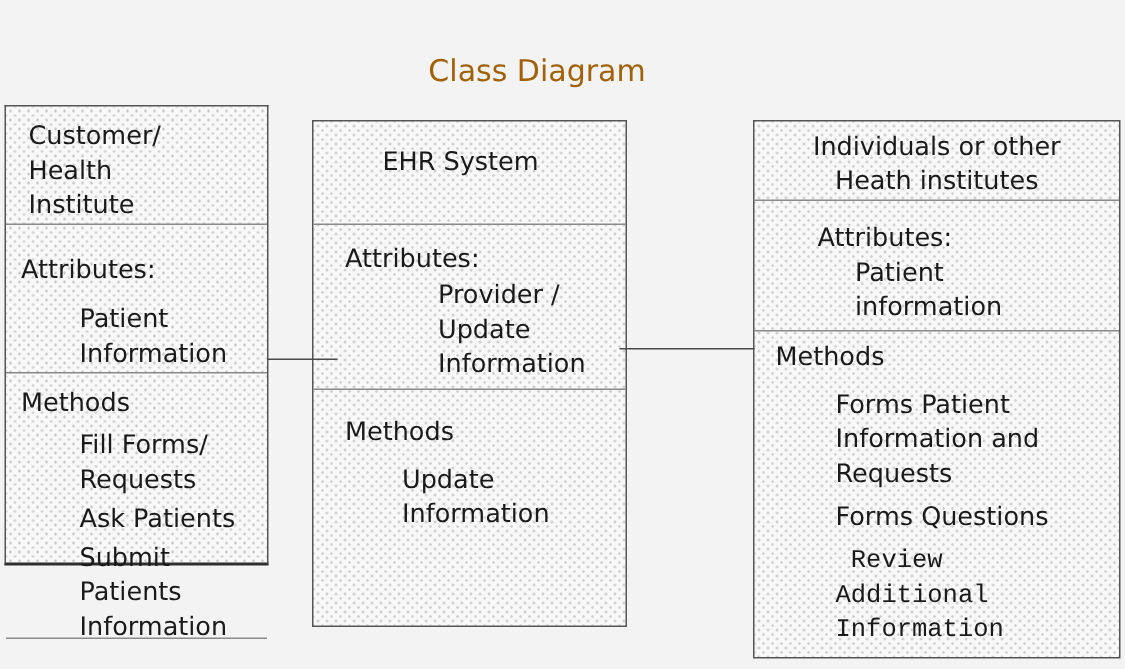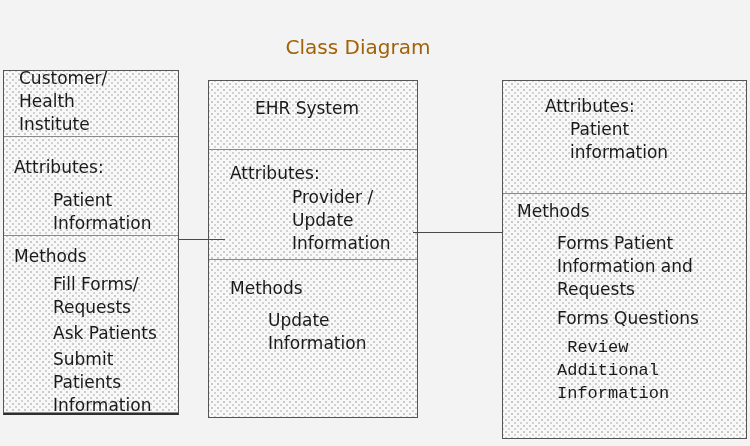--- a/index.html
+++ b/index.html
@@ -23,22 +23,22 @@
     background-position:0 0, 3px 3px;
     display:flex; flex-direction:column;
     font-size:17px; line-height:23px;
   }
   .sec { box-sizing:border-box; }
   .sec + .sec { border-top:1px solid #8a8a8a; }
   .item { white-space:pre-wrap; }
   .hdr { white-space:pre-line; }
 
   
-  .box-left { left:3px; top:70px; width:176px; height:345px;
-              border-bottom:2px solid #2e2e2e;justify-content:flex-end; }
+  .box-left { left:3px; top:70px; width:176px; height:307px;
+              border-bottom:2px solid #2e2e2e; }
   .box-left .hdr     { height:83px;  padding:9px 8px 0 15px; }
   .box-left .attrs   { height:103px; padding:19px 6px 0 10px; }
   .box-left .attrs .comp-label   { margin-bottom:10px; }
   .box-left .attrs .item         { margin-left:39px; }
   .box-left .methods { height:177px; padding:9px 6px 0 10px; }
   .box-left .methods .comp-label { margin-bottom:5px; }
   .box-left .methods .item       { margin:0 0 3px 39px; }
   .box-left .footer  { flex:1; }
 
   
@@ -104,20 +104,22 @@
 Information</div>
     </div>
     <div class="sec methods">
       <div class="comp-label">Methods</div>
       <div class="item">Update
 Information</div>
     </div>
   </div>
 
   <div class="uml-box box-right">
+    <div class="sec hdr">Individuals or other
+Heath institutes</div>
     <div class="sec attrs">
       <div class="comp-label">Attributes:</div>
       <div class="item">Patient
 information</div>
     </div>
     <div class="sec methods">
       <div class="comp-label">Methods</div>
       <div class="item">Forms Patient
 Information and
 Requests</div>

